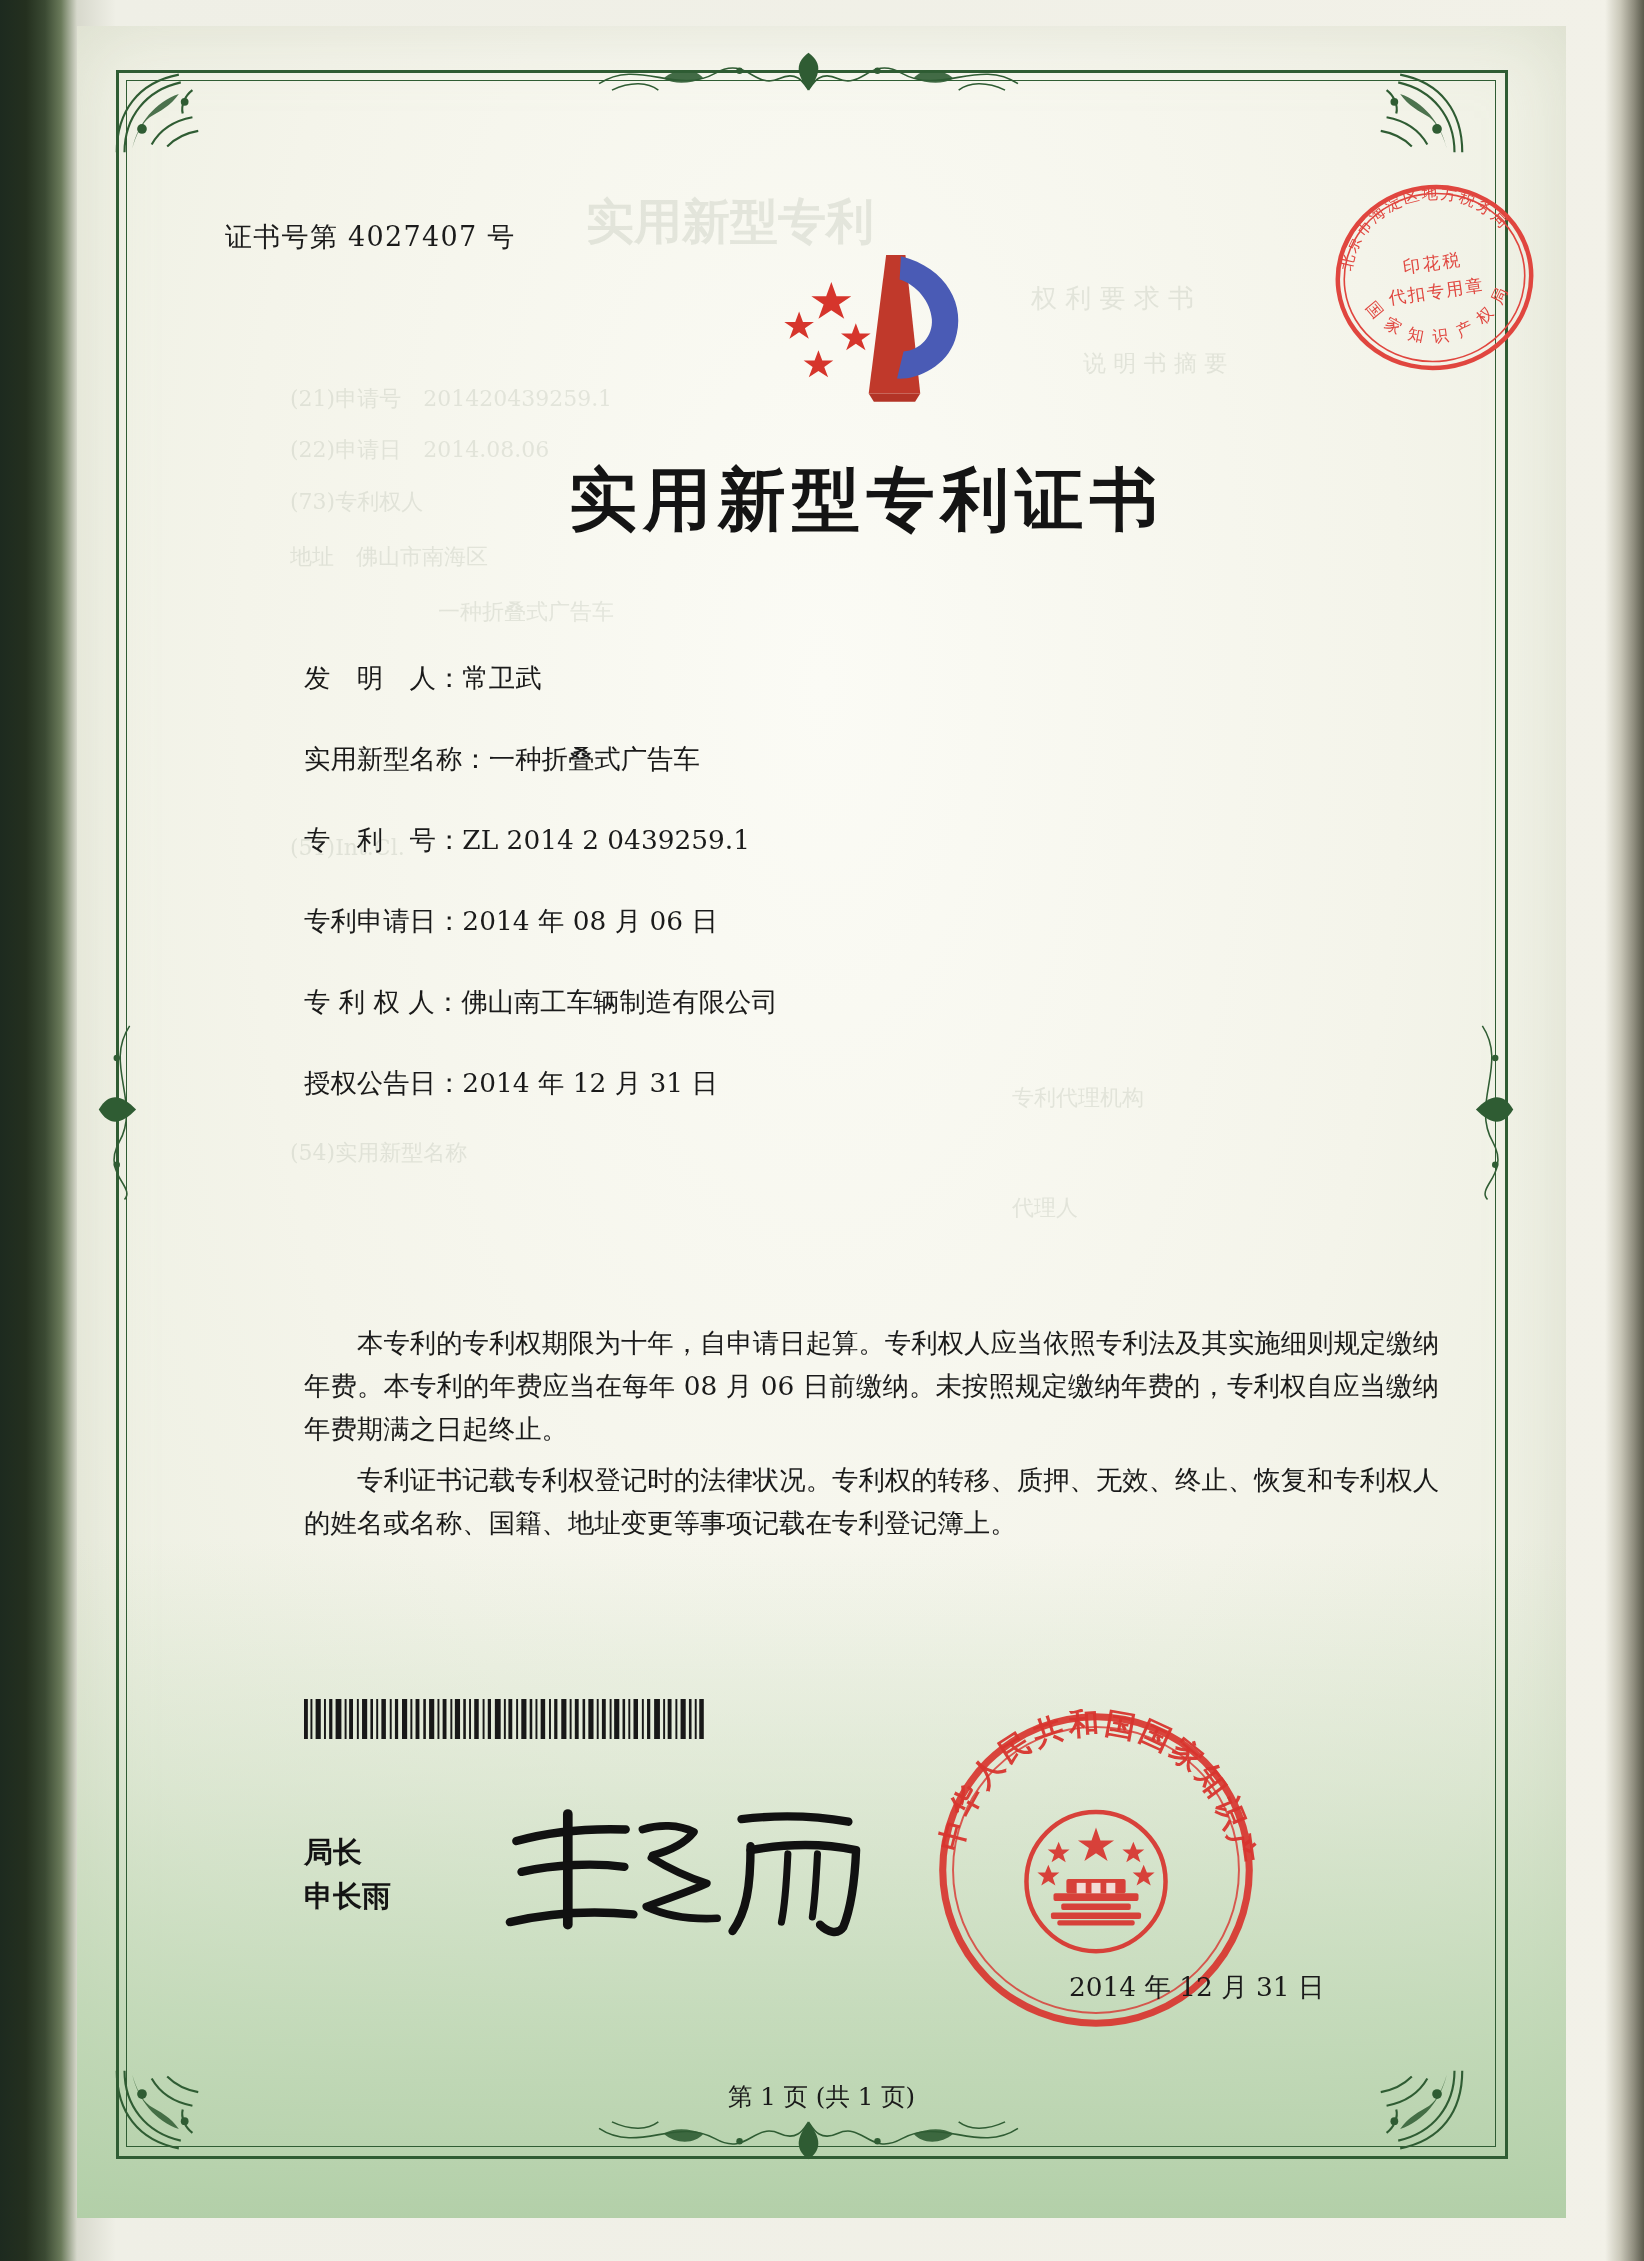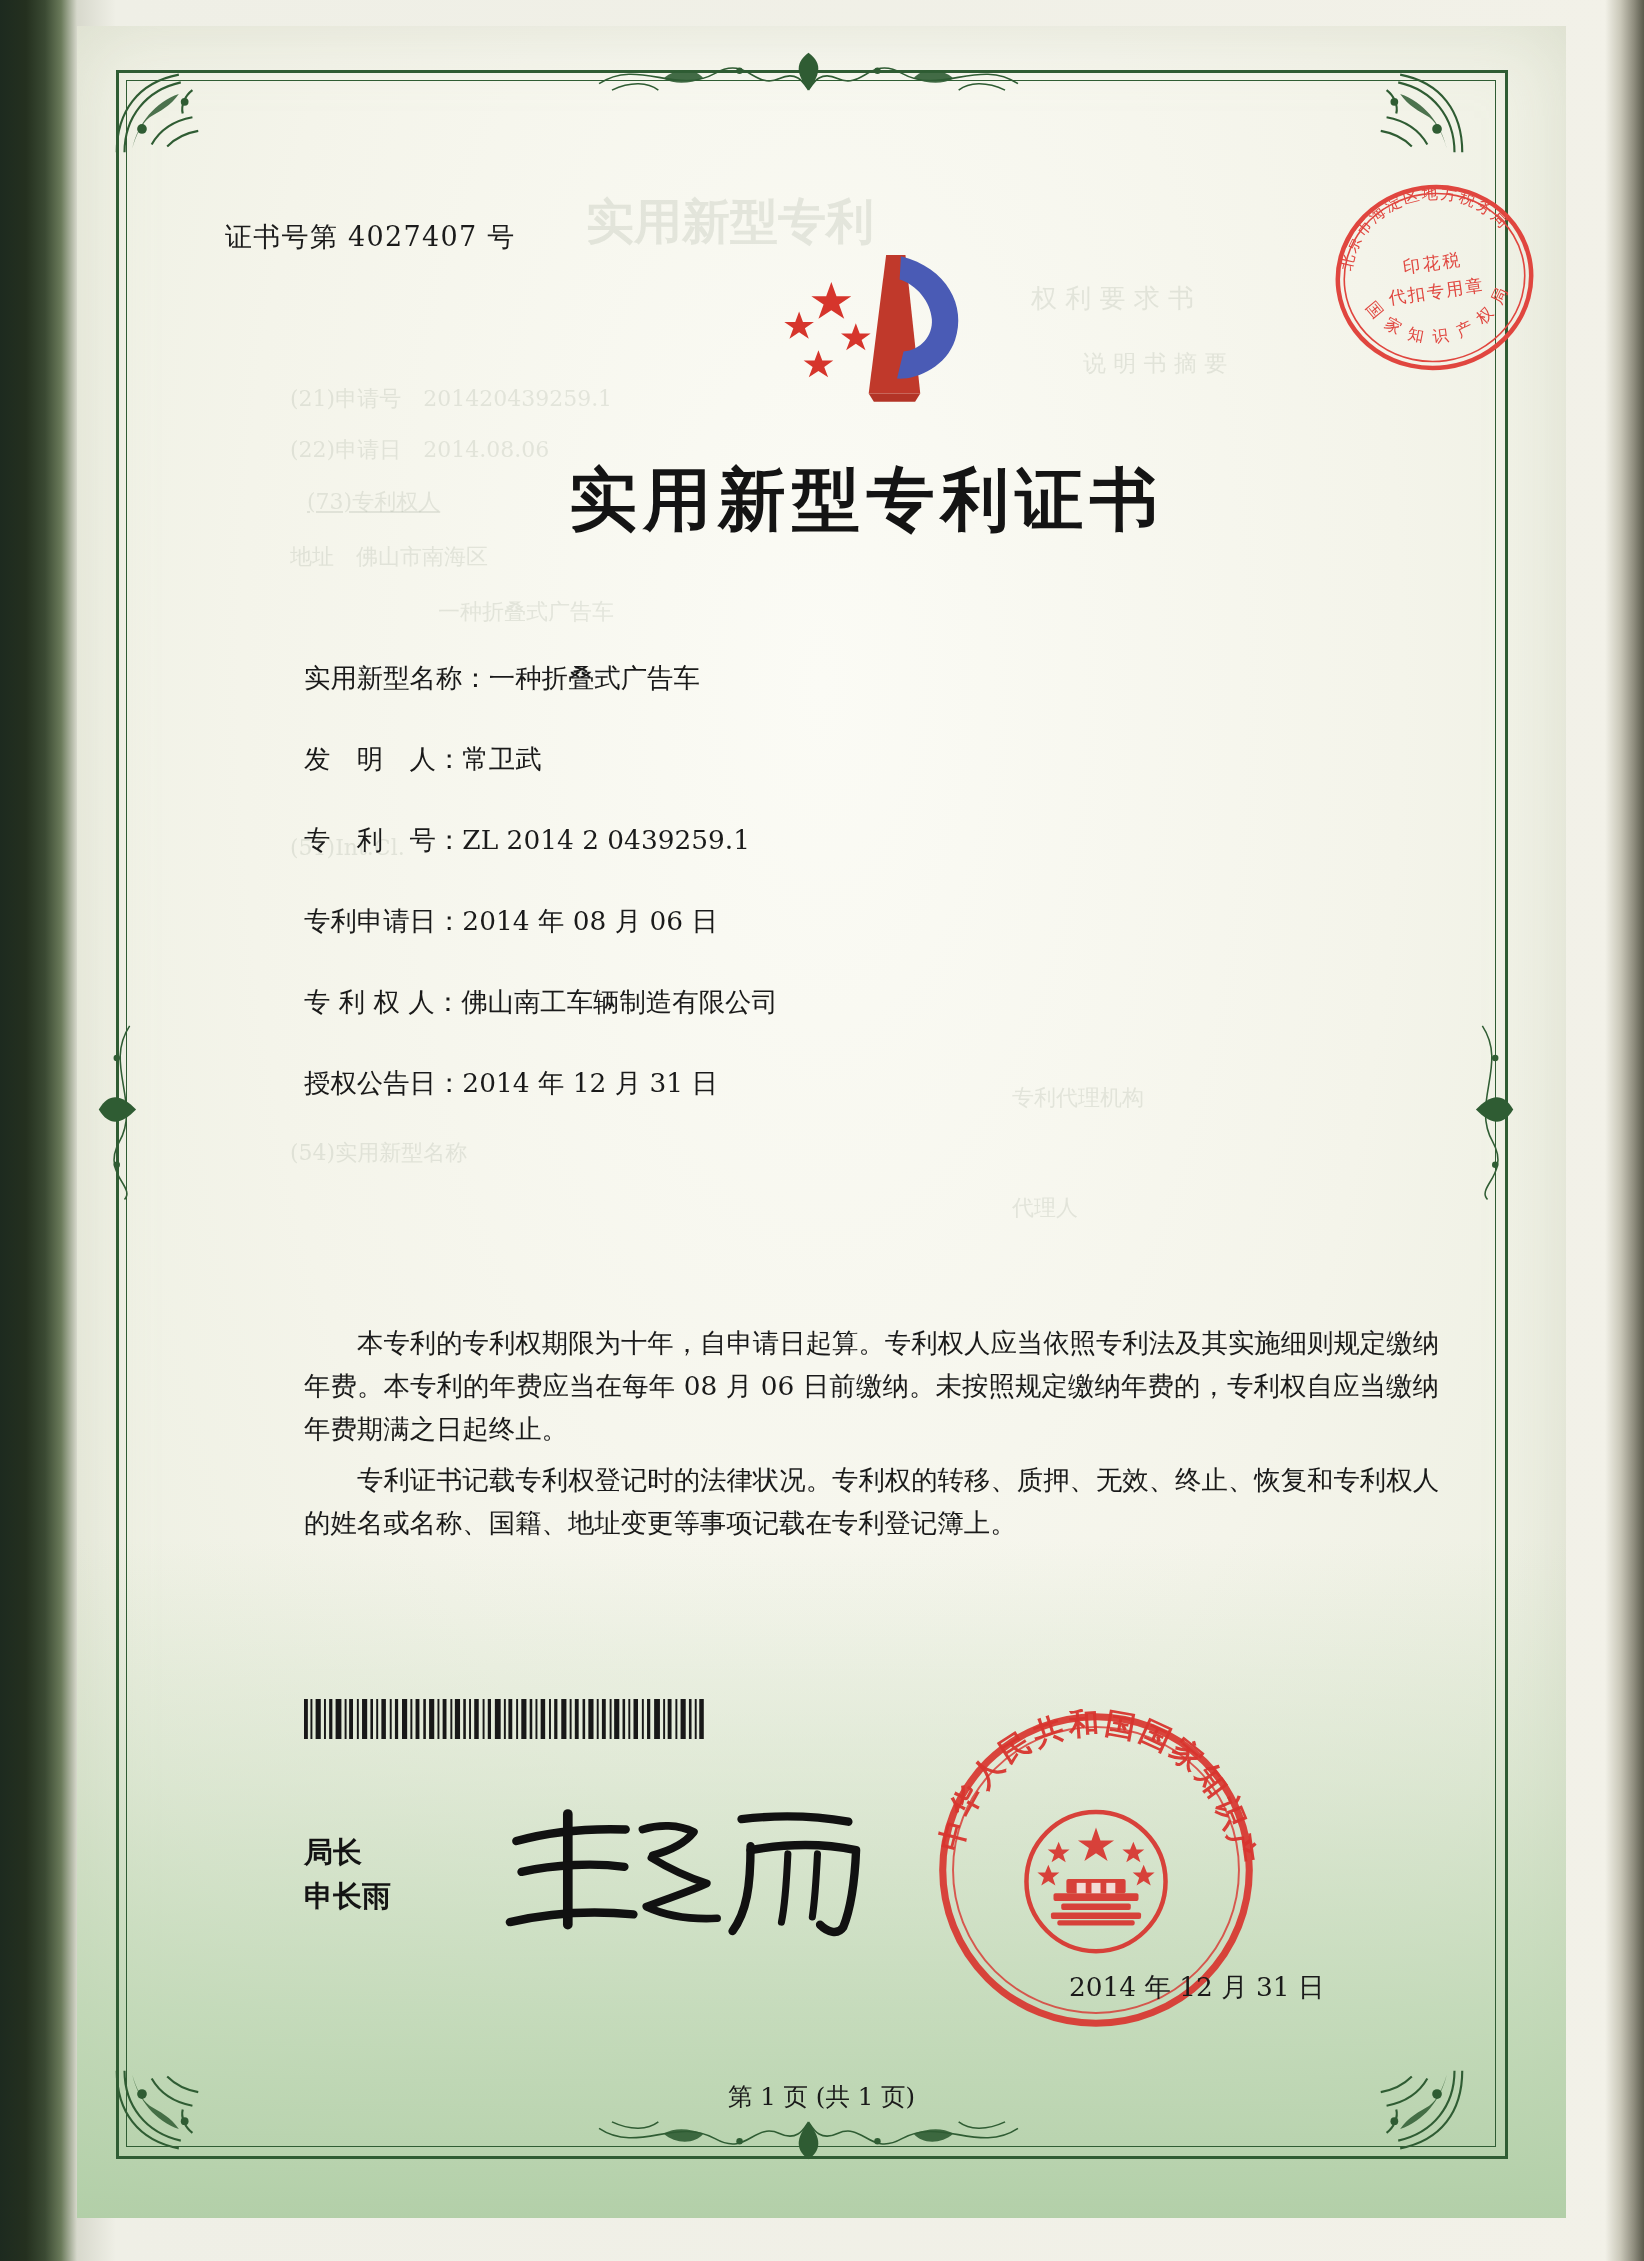--- a/index.html
+++ b/index.html
@@ -211,21 +211,21 @@
 
 <div class="scan">
 
   <div class="certificate">
 
     <div class="ghost" style="left:509px; top:164px; font-size:48px; font-weight:bold;">实用新型专利</div>
     <div class="ghost" style="left:954px; top:255px; font-size:26px;">权 利 要 求 书</div>
     <div class="ghost" style="left:1006px; top:322px; font-size:23px;">说 明 书 摘 要</div>
     <div class="ghost" style="left:213px; top:358px; font-size:22px;text-align:right;">(21)申请号　201420439259.1</div>
     <div class="ghost" style="left:213px; top:409px; font-size:22px;">(22)申请日　2014.08.06</div>
-    <div class="ghost" style="left:230px; top:461px; font-size:22px;text-decoration:underline;">(73)专利权人</div>
+    <div class="ghost" style="left:213px; top:461px; font-size:22px;">(73)专利权人</div>
     <div class="ghost" style="left:213px; top:516px; font-size:22px;">地址　佛山市南海区</div>
     <div class="ghost" style="left:361px; top:571px; font-size:22px;">一种折叠式广告车</div>
     <div class="ghost" style="left:213px; top:809px; font-size:22px;">(51)Int.Cl.</div>
     <div class="ghost" style="left:935px; top:1057px; font-size:22px;">专利代理机构</div>
     <div class="ghost" style="left:213px; top:1112px; font-size:22px;">(54)实用新型名称</div>
     <div class="ghost" style="left:935px; top:1167px; font-size:22px;">代理人</div>
 
     <div class="bottom-wash"></div>
 
     <div class="border-outer"></div>
@@ -355,24 +355,24 @@
           <text x="165" y="152" text-anchor="middle" font-family="'DejaVu Serif',serif" font-size="27" fill="#e0463f" letter-spacing="4">印花税</text>
           <text x="165" y="196" text-anchor="middle" font-family="'DejaVu Serif',serif" font-size="27" fill="#e0463f" letter-spacing="3">代扣专用章</text>
         </g>
       </svg>
     </div>
 
     <div class="title">实用新型专利证书</div>
 
     <div class="fields">
       <div class="field-row">
-        <span class="field-label">实用新型名称：</span><span class="field-value">一种折叠式广告车</span>
+        <span class="field-label">发　明　人：</span><span class="field-value">常卫武</span>
       </div>
       <div class="field-row">
-        <span class="field-label">发　明　人：</span><span class="field-value">常卫武</span>
+        <span class="field-label">实用新型名称：</span><span class="field-value">一种折叠式广告车</span>
       </div>
       <div class="field-row">
         <span class="field-label">专　利　号：</span><span class="field-value">ZL 2014 2 0439259.1</span>
       </div>
       <div class="field-row">
         <span class="field-label">专利申请日：</span><span class="field-value">2014 年 08 月 06 日</span>
       </div>
       <div class="field-row">
         <span class="field-label">专 利 权 人：</span><span class="field-value">佛山南工车辆制造有限公司</span>
       </div>

